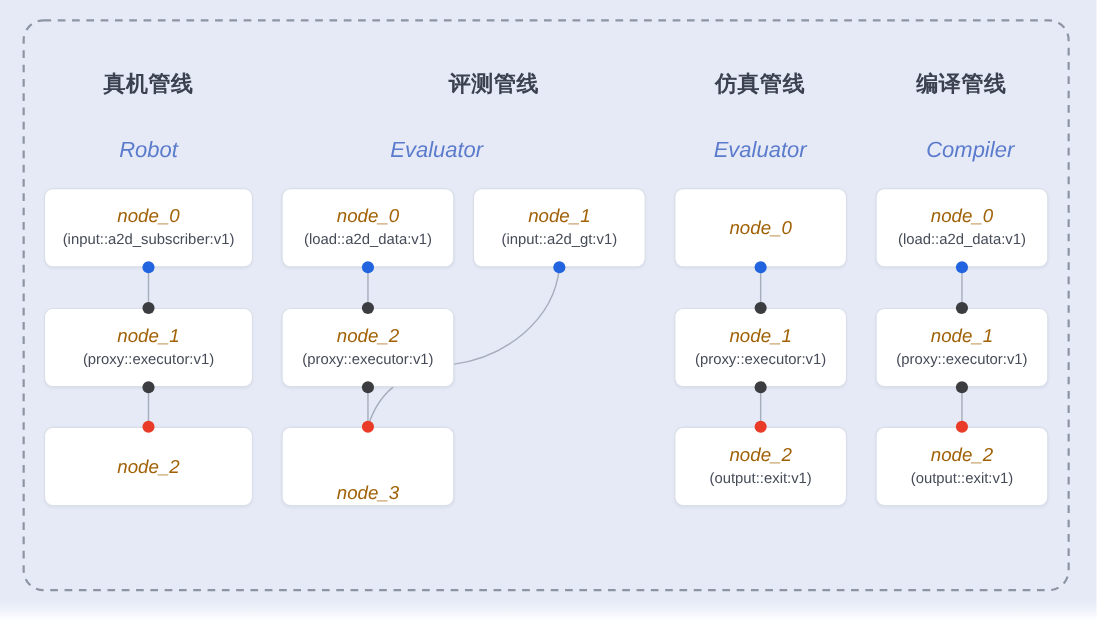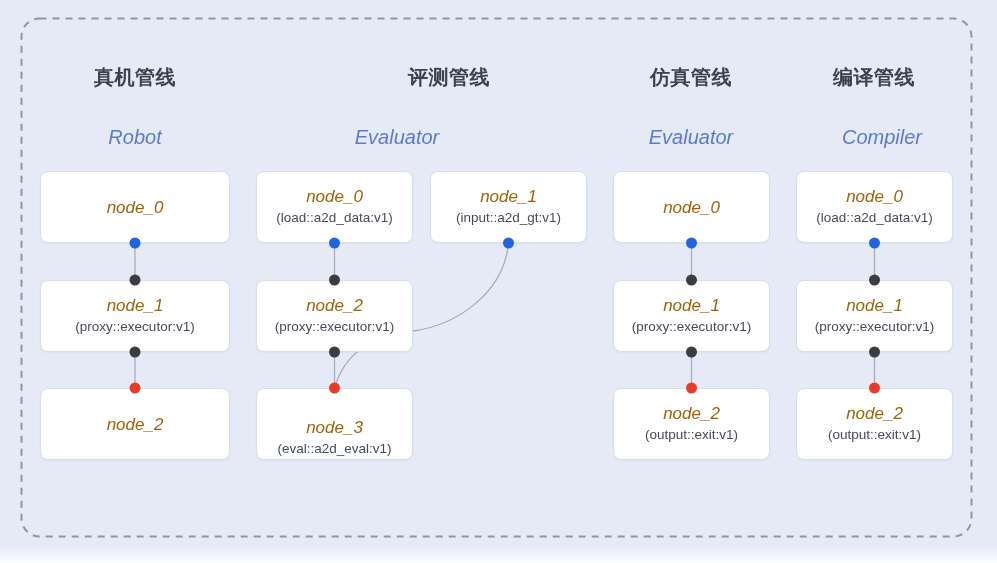--- a/index.html
+++ b/index.html
@@ -82,20 +82,21 @@
       <path d="M691.5,243 L691.5,280" fill="none" stroke="#a6adbb" stroke-width="1.3"></path>
       <path d="M691.5,352 L691.5,388" fill="none" stroke="#a6adbb" stroke-width="1.3"></path>
       <path d="M874.5,243 L874.5,280" fill="none" stroke="#a6adbb" stroke-width="1.3"></path>
       <path d="M874.5,352 L874.5,388" fill="none" stroke="#a6adbb" stroke-width="1.3"></path>
     </svg>
   <div id="content-layer">
       <div class="pl-title" style="left: 135px;">真机管线</div>
       <div class="pl-subtitle" style="left: 135px;">Robot</div>
       <div class="node-box" style="left: 40px; top: 171px; width: 190px; height: 72px;">
         <div class="node-name">node_0</div>
+        <div class="node-detail">(input::a2d_subscriber:v1)</div>
       </div>
       <div class="node-box" style="left: 40px; top: 280px; width: 190px; height: 72px;">
         <div class="node-name">node_1</div>
         <div class="node-detail">(proxy::executor:v1)</div>
       </div>
       <div class="node-box" style="left: 40px; top: 388px; width: 190px; height: 72px;">
         <div class="node-name">node_2</div>
       </div>
       <div class="pl-title" style="left: 421px; margin-left: 28px;">评测管线</div>
       <div class="pl-subtitle" style="left: 397px;">Evaluator</div>
@@ -106,21 +107,20 @@
       <div class="node-box" style="left: 430px; top: 171px; width: 157px; height: 72px;">
         <div class="node-name">node_1</div>
         <div class="node-detail">(input::a2d_gt:v1)</div>
       </div>
       <div class="node-box" style="left: 256px; top: 280px; width: 157px; height: 72px;">
         <div class="node-name">node_2</div>
         <div class="node-detail">(proxy::executor:v1)</div>
       </div>
       <div class="node-box" style="left: 256px; top: 388px; width: 157px; height: 72px; justify-content: flex-end;">
         <div class="node-name">node_3</div>
-        <div class="node-detail">(eval::a2d_eval:v1)</div>
       </div>
       <div class="pl-title" style="left: 691px;">仿真管线</div>
       <div class="pl-subtitle" style="left: 691px;">Evaluator</div>
       <div class="node-box" style="left: 613px; top: 171px; width: 157px; height: 72px;">
         <div class="node-name">node_0</div>
       </div>
       <div class="node-box" style="left: 613px; top: 280px; width: 157px; height: 72px;">
         <div class="node-name">node_1</div>
         <div class="node-detail">(proxy::executor:v1)</div>
       </div>

